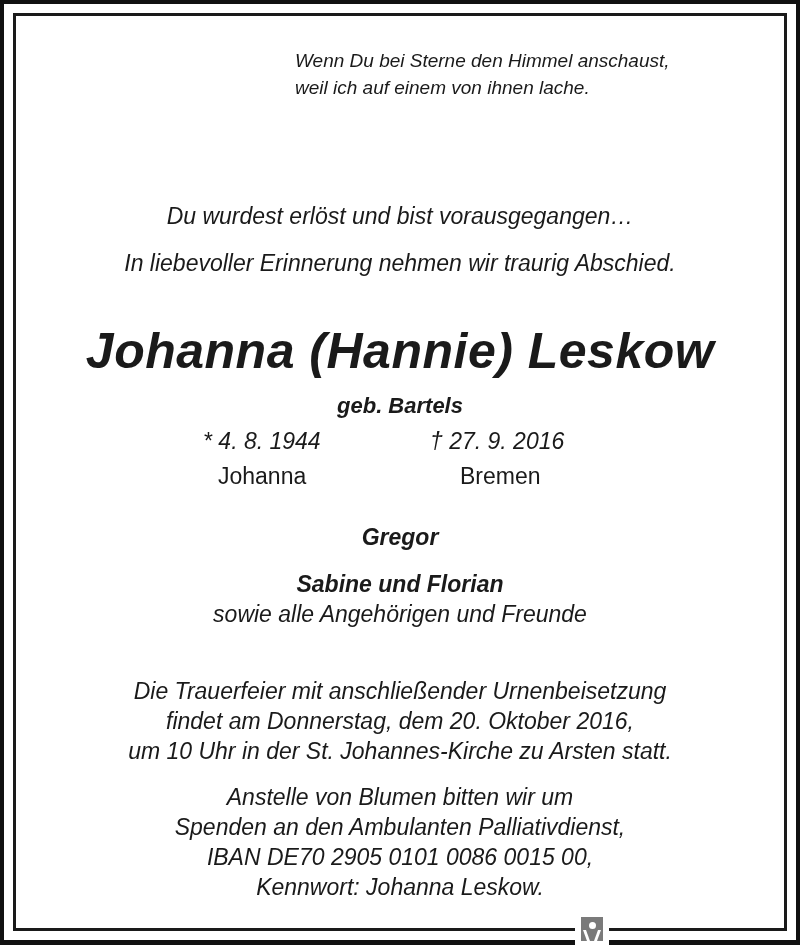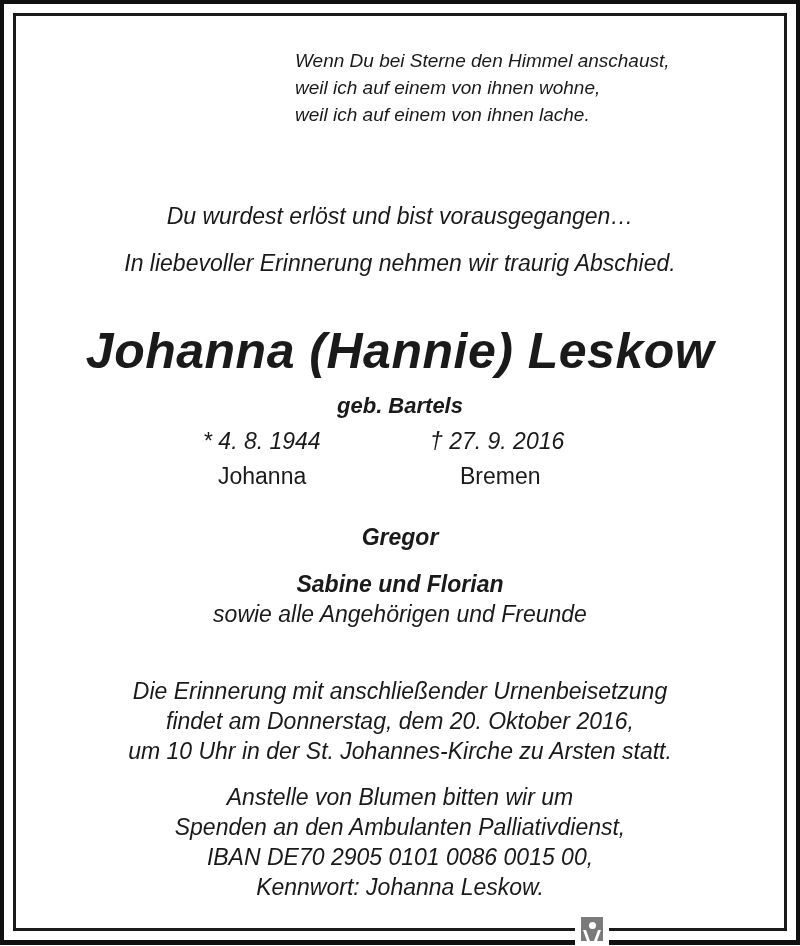--- a/index.html
+++ b/index.html
@@ -24,40 +24,39 @@
   .logo-text { font-family:"DejaVu Serif", serif; font-weight:bold; font-size:27px; color:#6e6e6e; letter-spacing:0px; }
 </style>
 </head>
 <body>
 
 <div class="outer"></div>
 <div class="inner"></div>
 
 <div class="poem">
   <div>Wenn Du bei Sterne den Himmel anschaust,</div>
-  <div>weil ich auf einem von ihnen wohne,</div>
   <div>weil ich auf einem von ihnen lache.</div>
 </div>
 
 <div class="center intro" style="top:203px;">Du wurdest erlöst und bist vorausgegangen…</div>
 <div class="center intro" style="top:250px;">In liebevoller Erinnerung nehmen wir traurig Abschied.</div>
 
 <div class="center name" style="top:322px;">Johanna (Hannie) Leskow</div>
 <div class="center born" style="top:393px;">geb. Bartels</div>
 
 <div class="dates" style="left:203px; top:428px;">* 4. 8. 1944</div>
 <div class="dates" style="left:430px; top:428px;">† 27. 9. 2016</div>
 <div class="dates" style="left:218px; top:463px; font-style:normal;">Johanna</div>
 <div class="dates" style="left:460px; top:463px; font-style:normal;">Bremen</div>
 
 <div class="center mourner-b" style="top:524px;">Gregor</div>
 <div class="center mourner-b" style="top:571px;">Sabine und Florian</div>
 <div class="center mourner" style="top:601px;">sowie alle Angehörigen und Freunde</div>
 
-<div class="center ann" style="top:676px;">Die Erinnerung mit anschließender Urnenbeisetzung</div>
+<div class="center ann" style="top:676px;">Die Trauerfeier mit anschließender Urnenbeisetzung</div>
 <div class="center ann" style="top:706px;">findet am Donnerstag, dem 20. Oktober 2016,</div>
 <div class="center ann" style="top:736px;">um 10 Uhr in der St. Johannes-Kirche zu Arsten statt.</div>
 
 <div class="center ann" style="top:782px;">Anstelle von Blumen bitten wir um</div>
 <div class="center ann" style="top:812px;">Spenden an den Ambulanten Palliativdienst,</div>
 <div class="center ann" style="top:842px;">IBAN DE70 2905 0101 0086 0015 00,</div>
 <div class="center ann" style="top:872px;">Kennwort: Johanna Leskow.</div>
 
 <div class="logo">
   <div class="logo-mark">

